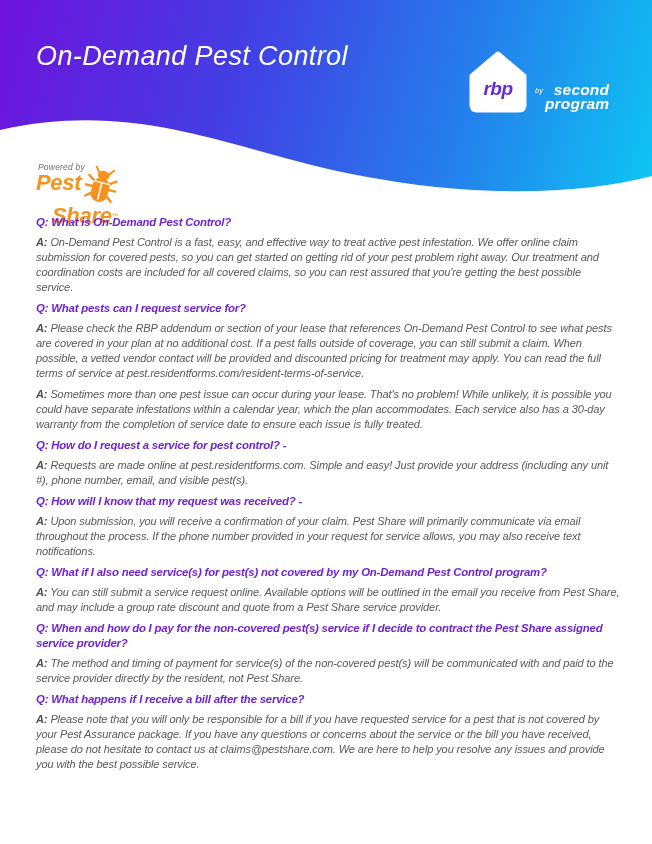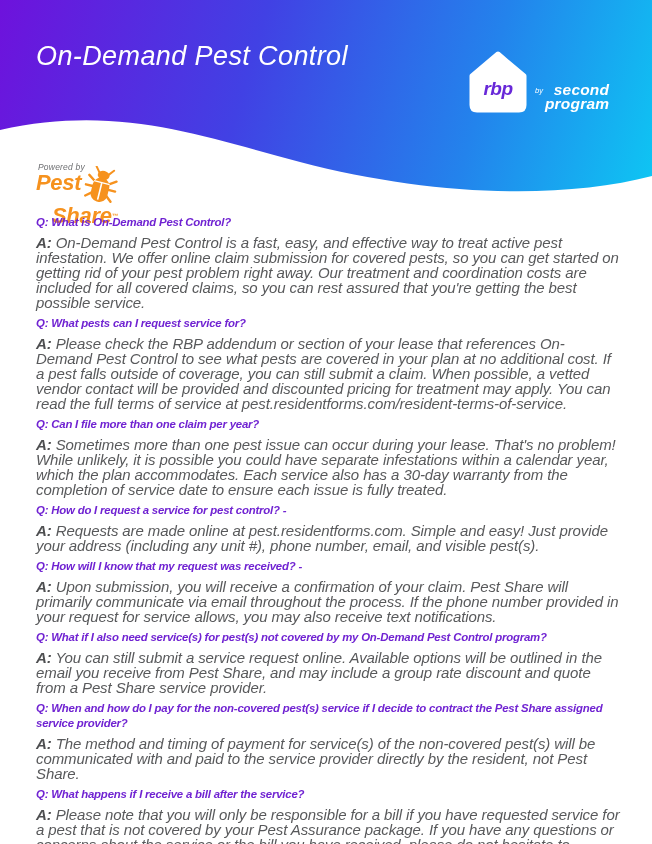--- a/index.html
+++ b/index.html
@@ -27,21 +27,21 @@
   .powered .row2{margin-left:16px;line-height:18px;}
   .powered .tm{font-size:6.5px;vertical-align:top;position:relative;top:1px;color:#F6921E;font-weight:700;}
   .powered .bug{width:34px;height:40px;margin-left:3px;margin-top:-7px;}
 
   
   .faq-list{position:absolute;left:36px;top:215px;width:584px;}
   .faq-item{margin-top:6px;}
   .faq-item:first-child{margin-top:0;}
   .q{margin:0;color:#7023D2;font-size:11.4px;font-weight:700;line-height:15px;letter-spacing:-0.2px;}
   .q.nowrap{white-space:nowrap;}
-  .a{margin:5px 0 0 0;color:#58595B;font-size:15px;line-height:15px;letter-spacing:-0.1px;}
+  .a{margin:5px 0 0 0;color:#58595B;font-size:11px;line-height:15px;letter-spacing:-0.1px;}
   .a b{font-weight:700;color:#4e4f51;}
 </style>
 </head>
 <body>
 
 <div class="page">
 
   <div class="header">
     <svg class="wave" width="652" height="210" viewBox="0 0 652 210">
       <defs>
@@ -105,21 +105,20 @@
       <h3 class="q">Q: What is On-Demand Pest Control?</h3>
       <p class="a"><b class="ap">A:</b><span class="at"> On-Demand Pest Control is a fast, easy, and effective way to treat active pest infestation. We offer online claim submission for covered pests, so you can get started on getting rid of your pest problem right away. Our treatment and coordination costs are included for all covered claims, so you can rest assured that you're getting the best possible service.</span></p>
     </section>
 
     <section class="faq-item">
       <h3 class="q">Q: What pests can I request service for?</h3>
       <p class="a"><b class="ap">A:</b><span class="at"> Please check the RBP addendum or section of your lease that references On-Demand Pest Control to see what pests are covered in your plan at no additional cost. If a pest falls outside of coverage, you can still submit a claim. When possible, a vetted vendor contact will be provided and discounted pricing for treatment may apply. You can read the full terms of service at pest.residentforms.com/resident-terms-of-service.</span></p>
     </section>
 
     <section class="faq-item">
-      <h3 class="q">Q: Can I file more than one claim per year?</h3>
       <p class="a"><b class="ap">A:</b><span class="at"> Sometimes more than one pest issue can occur during your lease. That's no problem! While unlikely, it is possible you could have separate infestations within a calendar year, which the plan accommodates. Each service also has a 30-day warranty from the completion of service date to ensure each issue is fully treated.</span></p>
     </section>
 
     <section class="faq-item">
       <h3 class="q">Q: How do I request a service for pest control? -</h3>
       <p class="a"><b class="ap">A:</b><span class="at"> Requests are made online at pest.residentforms.com. Simple and easy! Just provide your address (including any unit #), phone number, email, and visible pest(s).</span></p>
     </section>
 
     <section class="faq-item">
       <h3 class="q">Q: How will I know that my request was received? -</h3>

